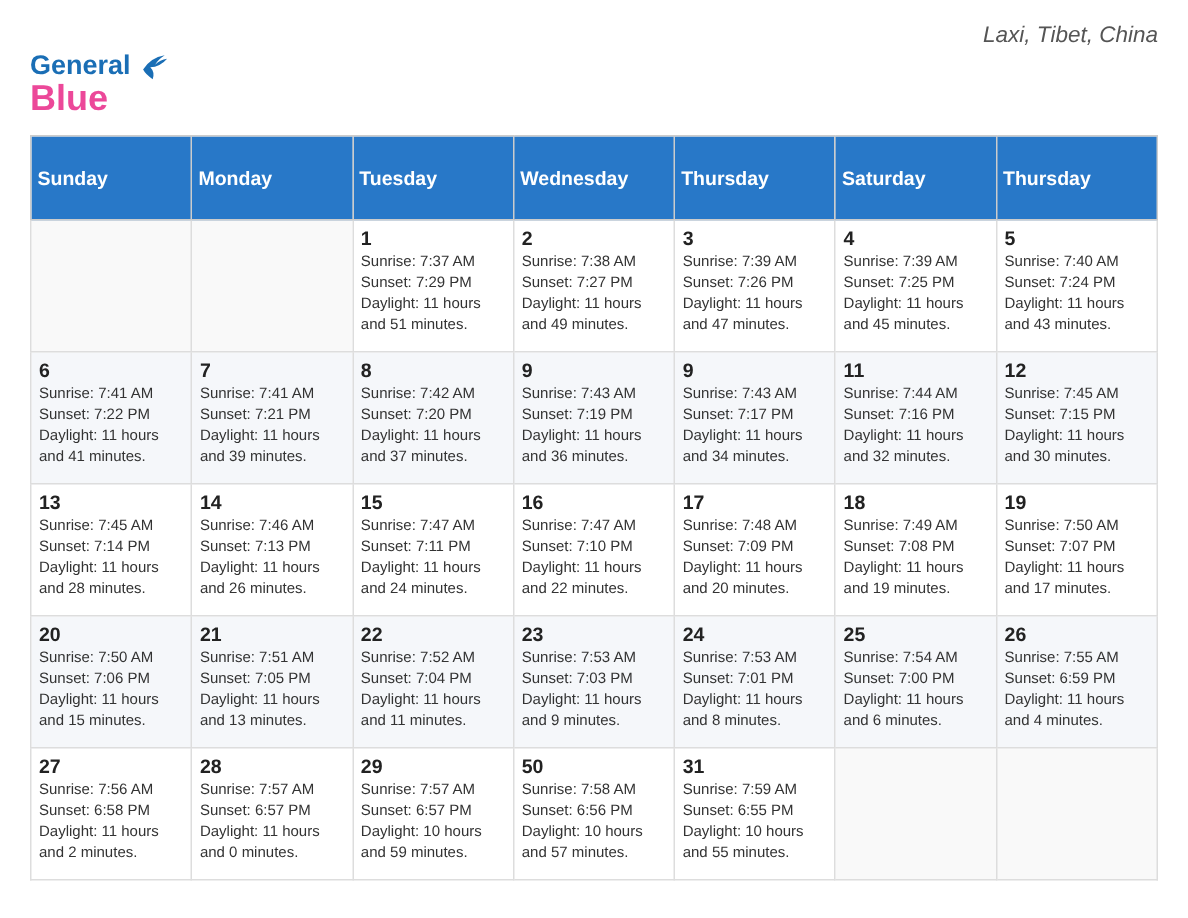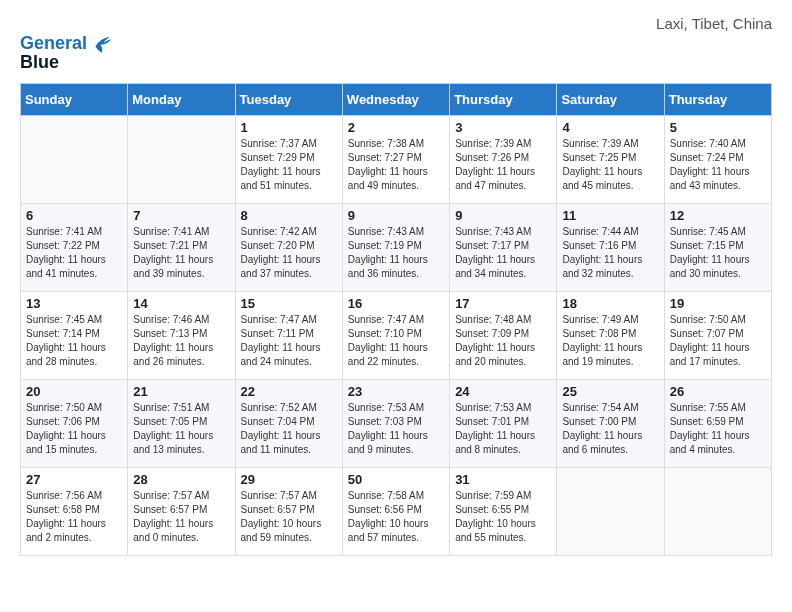--- a/index.html
+++ b/index.html
@@ -45,32 +45,33 @@
     }
     .month-title {
       font-size: 36px;
       font-weight: bold;
       color: #333;
       line-height: 1.1;
     }
     .subtitle {
       font-size: 15px;
       color: #555;
+      font-style: italic;
     }
     table {
       width: 100%;
       border-collapse: collapse;
       table-layout: fixed;
     }
     thead tr th {
       background-color: #2878c8;
       color: #fff;
       font-size: 13px;
       font-weight: bold;
-      padding: 8px 4px;
+      padding: 20px 4px;
       text-align: left;
       border: 1px solid #ccc;
     }
     tbody tr td {
       vertical-align: top;
       border: 1px solid #ddd;
       padding: 4px 5px;
       font-size: 10.5px;
       color: #333;
       height: 88px;
@@ -103,21 +104,21 @@
     <div class="logo">
       <div>
         <div style="display:flex;align-items:center;">
           <span class="logo-text">
             <span>General</span>
           </span>
           <svg class="logo-icon" viewBox="0 0 30 30" xmlns="http://www.w3.org/2000/svg">
             <path d="M8 18 Q14 8 26 6 Q20 10 18 14 Q22 10 28 9 Q22 16 14 16 Q18 20 16 26 Q10 22 8 18Z" fill="#1a6eb5"></path>
           </svg>
         </div>
-        <div style="font-size:18px;font-weight:bold;color:#0f172a;margin-top:-4px;">Blue</div>
+        <div style="font-size:24px;font-weight:bold;color:#ec4899;margin-top:-4px;">Blue</div>
       </div>
     </div>
     <div class="title-block">
       <div class="subtitle">Laxi, Tibet, China</div>
     </div>
   </div>
 
   <table>
     <thead>
       <tr>

